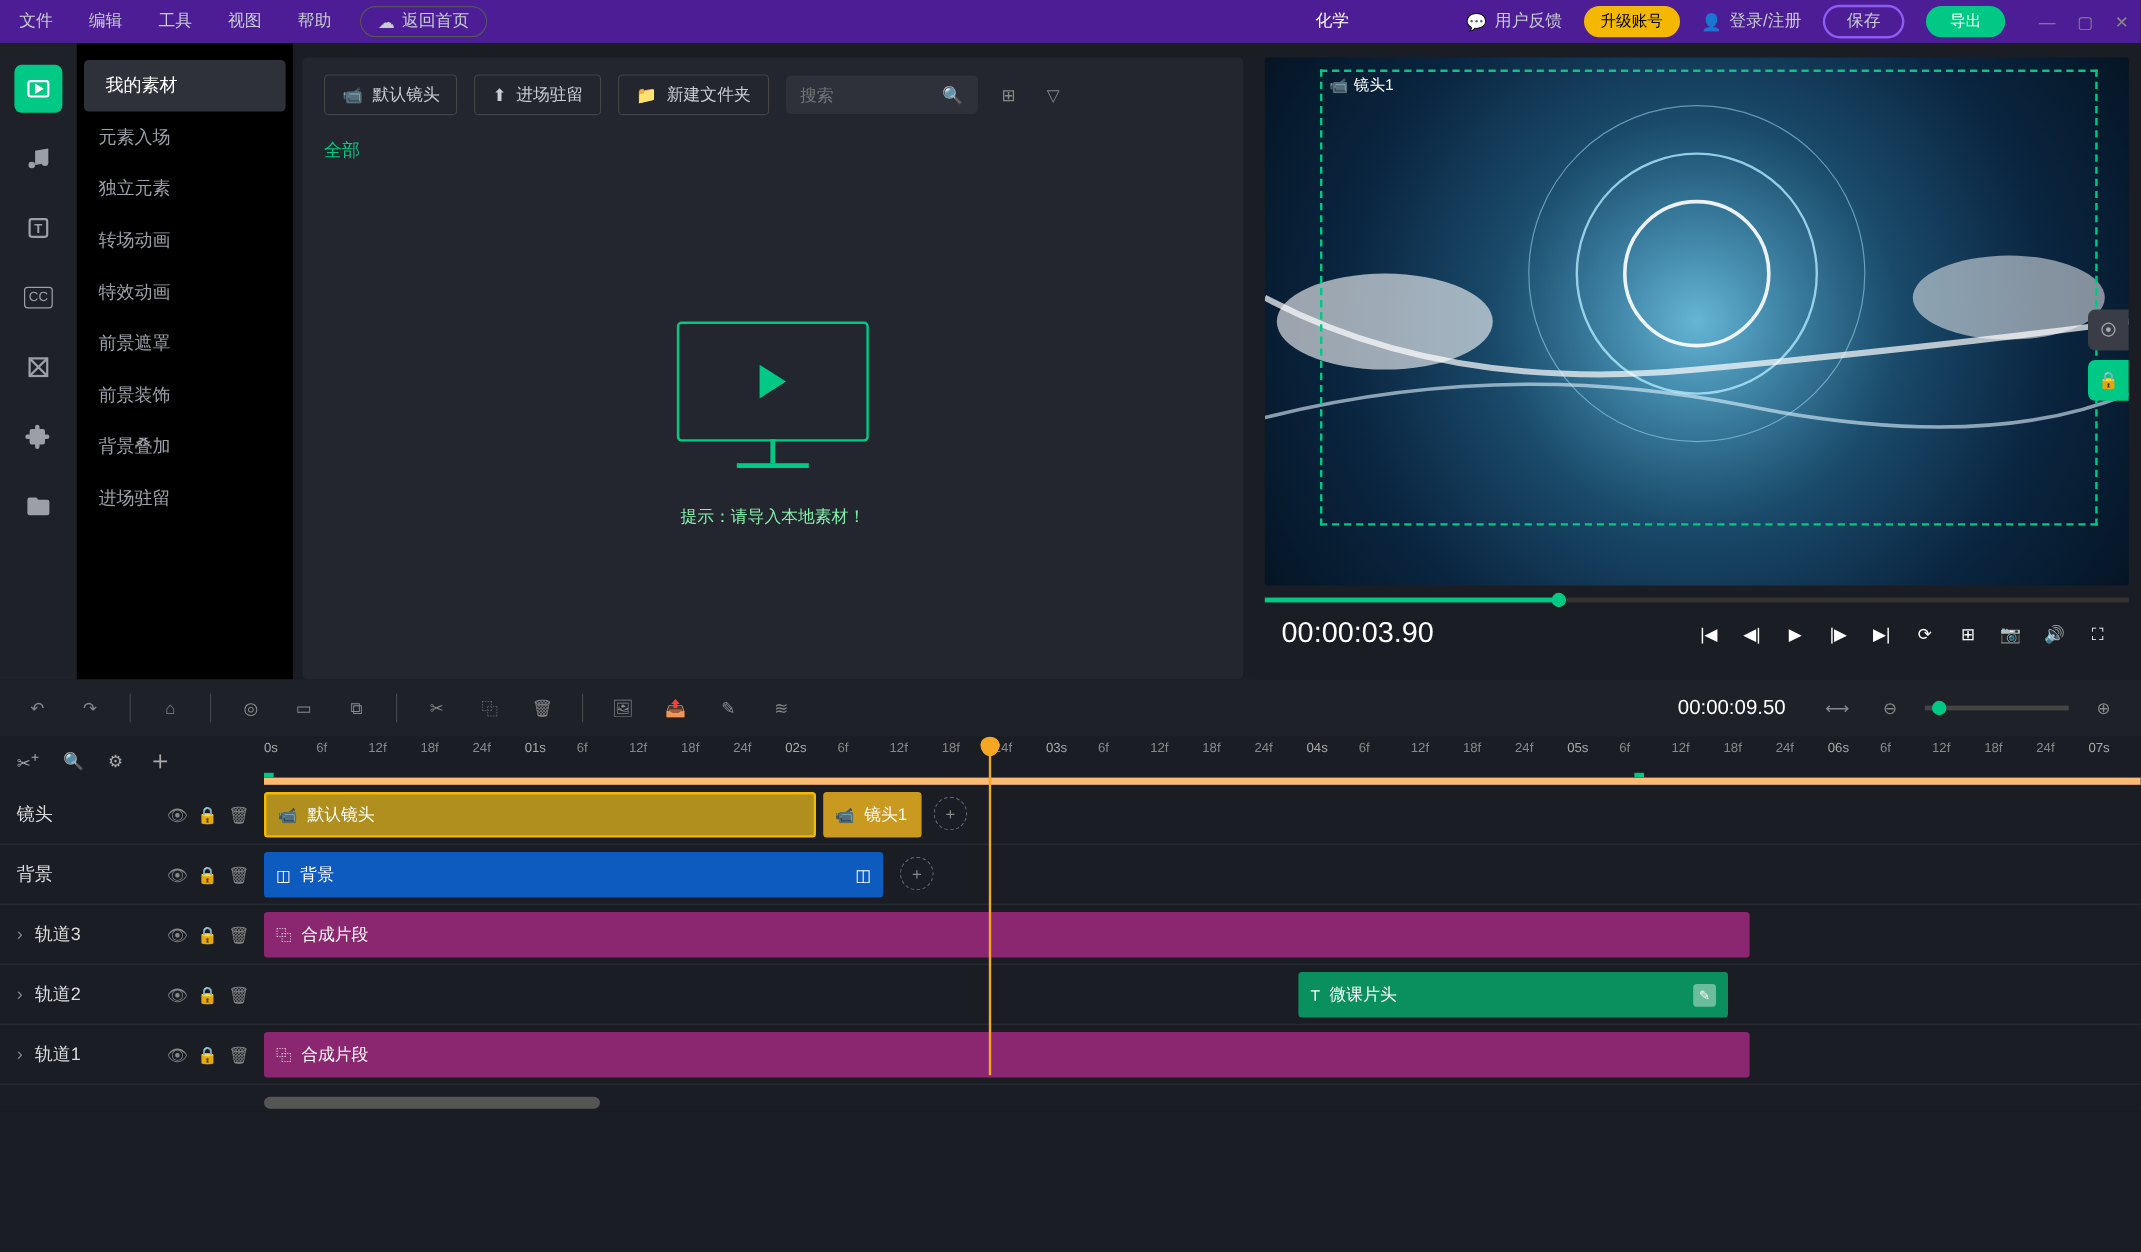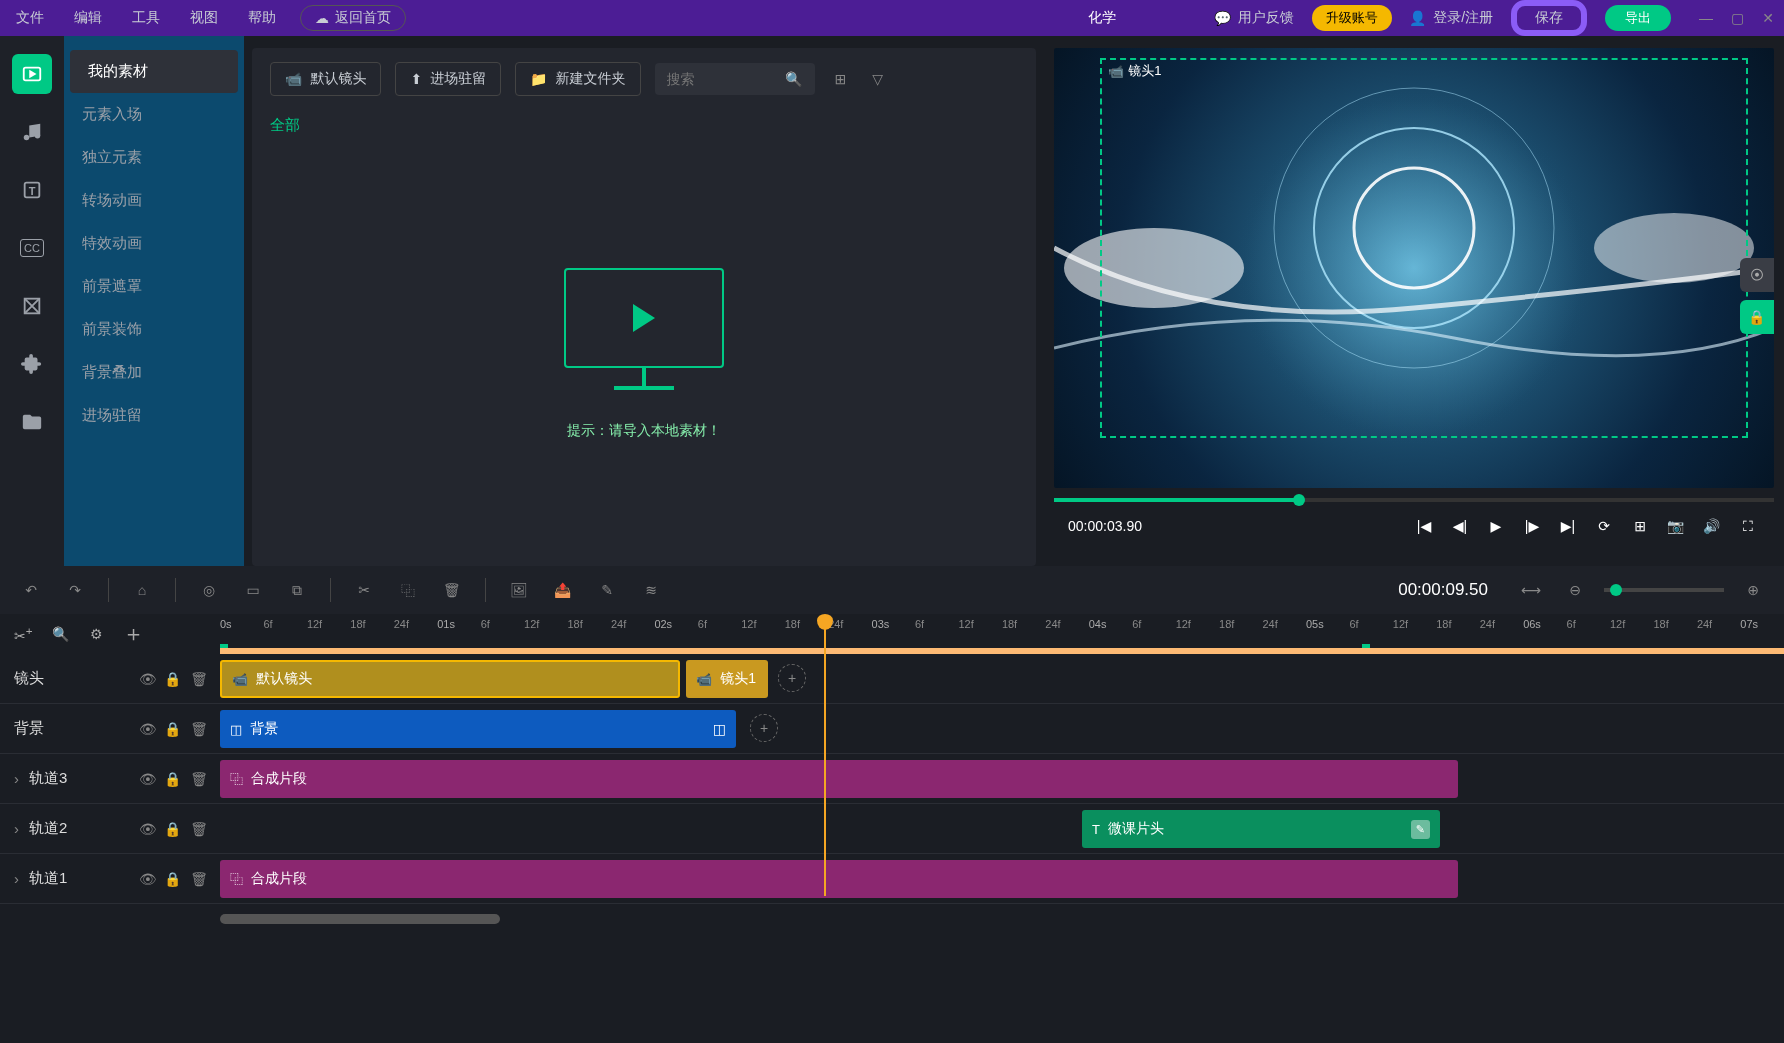--- a/index.html
+++ b/index.html
@@ -5,30 +5,30 @@
 * { margin: 0; padding: 0; box-sizing: border-box; font-family: "Microsoft YaHei", sans-serif; }
 body { background: #1a1d23; color: #c8cdd4; width: 1784px; height: 1043px; overflow: hidden; font-size: 14px; }
 .titlebar { height: 36px; background: #4c1d95; display: flex; align-items: center; padding: 0 10px; gap: 18px; }
 .menu-item { color: #c8cdd4; cursor: pointer; padding: 4px 6px; }
 .home-btn { border: 1px solid #555; border-radius: 14px; padding: 3px 14px; display: flex; align-items: center; gap: 6px; cursor: pointer; }
 .titlebar-spacer { flex: 1; }
 .title-text { color: #fff; font-weight: 500; margin-right: 80px; }
 .feedback-btn { display: flex; align-items: center; gap: 6px; cursor: pointer; }
 .upgrade-btn { background: #f5b800; color: #000; border-radius: 14px; padding: 4px 14px; cursor: pointer; font-size: 13px; }
 .login-btn { display: flex; align-items: center; gap: 6px; cursor: pointer; }
-.save-btn { border: 6px solid #8b5cf6; border-radius: 14px; padding: 3px 18px; cursor: pointer; }
+.save-btn { border: 2px solid #8b5cf6; border-radius: 14px; padding: 3px 18px; cursor: pointer; }
 .export-btn { background: #00c985; color: #fff; border-radius: 14px; padding: 4px 20px; cursor: pointer; font-size: 13px; }
 .win-btns { display: flex; gap: 18px; margin-left: 10px; }
 .win-btn { cursor: pointer; color: #888; }
 
 .main-area { display: flex; height: 530px; background: #1a1d23; }
 .icon-rail { width: 64px; background: #1e2128; display: flex; flex-direction: column; align-items: center; padding-top: 18px; gap: 18px; }
 .rail-icon { width: 40px; height: 40px; display: flex; align-items: center; justify-content: center; border-radius: 6px; cursor: pointer; color: #9ba0a8; }
 .rail-icon.active { background: #00c985; color: #fff; }
-.sidebar { width: 180px; background: #0c4a6e; padding-top: 14px; }
+.sidebar { width: 180px; background: #000000; padding-top: 14px; }
 .sidebar-item { padding: 12px 18px; cursor: pointer; color: #9ba0a8; font-size: 15px; }
 .sidebar-item.active { background: #2e3139; color: #fff; border-radius: 4px; margin: 0 6px; }
 
 .center-pane { flex: 1; background: #23262e; display: flex; flex-direction: column; margin: 12px 8px 0 8px; border-radius: 4px; }
 .center-toolbar { display: flex; align-items: center; padding: 14px 18px; gap: 14px; }
 .tb-btn { border: 1px solid #444; border-radius: 4px; padding: 7px 14px; display: flex; align-items: center; gap: 8px; cursor: pointer; font-size: 14px; }
 .search-box { background: #2e3139; border: none; border-radius: 4px; padding: 8px 12px; color: #ccc; width: 160px; display: flex; align-items: center; justify-content: space-between; }
 .search-box input { background: transparent; border: none; color: #ccc; outline: none; width: 110px; font-size: 14px; }
 .tb-icon-btn { color: #888; cursor: pointer; padding: 6px; }
 .all-tab { color: #00c985; padding: 6px 18px; font-size: 15px; }
@@ -43,21 +43,21 @@
 .preview-img { width: 100%; height: 440px; background: radial-gradient(circle at 50% 50%, #4a9fc5 0%, #1a4a6a 40%, #0a2540 70%, #051525 100%); position: relative; overflow: hidden; border-radius: 2px; }
 .selection-box { position: absolute; left: 46px; top: 10px; right: 26px; bottom: 50px; border: 2px dashed #00c985; }
 .sel-label { position: absolute; left: 6px; top: 2px; color: #fff; font-size: 13px; display: flex; align-items: center; gap: 4px; }
 .right-ctrl { position: absolute; right: 0; top: 210px; display: flex; flex-direction: column; gap: 8px; }
 .right-ctrl-btn { width: 34px; height: 34px; background: #3a3d45; border-radius: 6px 0 0 6px; display: flex; align-items: center; justify-content: center; cursor: pointer; color: #aaa; }
 .right-ctrl-btn.green { background: #00c985; color: #fff; }
 .progress-bar { height: 4px; background: #333; margin-top: 10px; position: relative; }
 .progress-fill { position: absolute; left: 0; top: 0; height: 100%; width: 34%; background: #00c985; }
 .progress-thumb { position: absolute; left: 34%; top: -4px; width: 12px; height: 12px; background: #00c985; border-radius: 50%; transform: translateX(-50%); }
 .player-bar { display: flex; align-items: center; padding: 12px 14px; gap: 12px; }
-.time-display { color: #fff; font-size: 14px; flex: 1; }
+.time-display { color: #fff; font-size: 24px; flex: 1; }
 .pb-btn { color: #fff; cursor: pointer; width: 24px; height: 24px; display: flex; align-items: center; justify-content: center; }
 
 .tool-row { height: 48px; background: #1e2128; display: flex; align-items: center; padding: 0 16px; gap: 14px; }
 .tool-btn { color: #888; cursor: pointer; width: 30px; height: 30px; display: flex; align-items: center; justify-content: center; }
 .tool-divider { width: 1px; height: 24px; background: #444; margin: 0 4px; }
 .tool-spacer { flex: 1; }
 .tool-time { color: #fff; font-size: 17px; margin-right: 14px; }
 .zoom-slider { width: 120px; height: 4px; background: #444; position: relative; }
 .zoom-thumb { position: absolute; left: 6px; top: -4px; width: 12px; height: 12px; background: #00c985; border-radius: 50%; }
 

